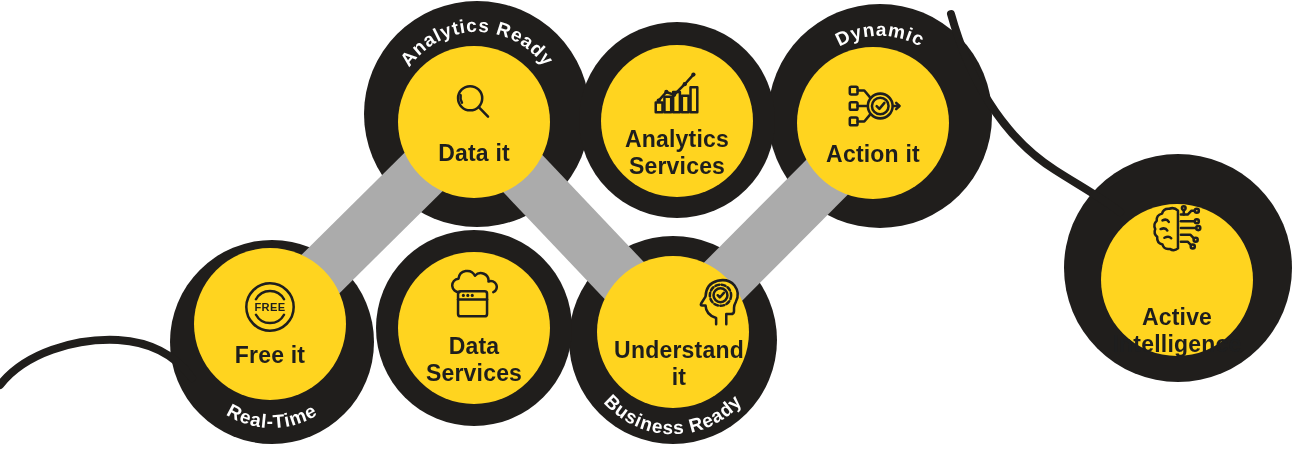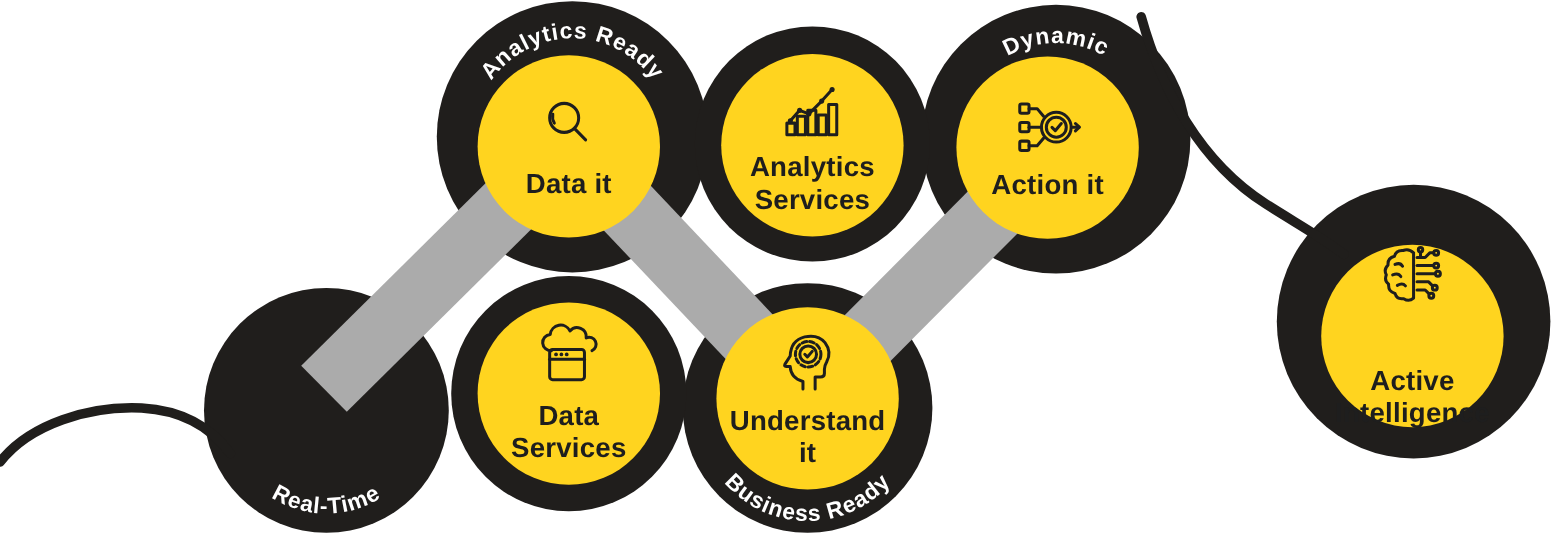--- a/index.html
+++ b/index.html
@@ -26,21 +26,21 @@
                line-height:1.18;letter-spacing:0.2px;}
   .ic{stroke:var(--label);stroke-width:2.6;fill:none;stroke-linecap:round;stroke-linejoin:round;}
   .ic-fill{fill:var(--label);stroke:none;}
   .ic-txt{fill:var(--label);font-family:"Liberation Sans",sans-serif;font-weight:800;
           font-size:11.5px;letter-spacing:0.4px;text-anchor:middle;}
   
   .pos-free{left:194px;top:248px;}
   .pos-find{left:398px;top:46px;}
   .pos-data{left:398px;top:252px;}
   .pos-analytics{left:601px;top:45px;}
-  .pos-understand{left:597px;top:256px;}
+  .pos-understand{left:597px;top:256px;align-items:flex-end;}
   .pos-action{left:797px;top:47px;}
   .pos-active{left:1101px;top:204px;gap:38px;}
 </style>
 </head>
 <body>
 
 <div class="stage">
 
   <svg class="bg-layer" viewBox="0 0 1300 453" aria-hidden="true">
     <defs>
@@ -73,20 +73,29 @@
       <textPath href="#arcAction" startOffset="50%">Dynamic</textPath>
     </text>
     <text class="arc-text" text-anchor="middle">
       <textPath href="#arcFree" startOffset="50%">Real-Time</textPath>
     </text>
     <text class="arc-text" text-anchor="middle">
       <textPath href="#arcUnderstand" startOffset="50%">Business Ready</textPath>
     </text>
   </svg>
 
+  <div class="node pos-free">
+    <svg class="icon" viewBox="0 0 60 60">
+      <circle class="ic" cx="30" cy="30" r="24.5" stroke-width="3"></circle>
+      <path class="ic" d="M 15.5 22 A 16.5 16.5 0 0 1 44.5 22" stroke-width="2.6"></path>
+      <path class="ic" d="M 15.5 38 A 16.5 16.5 0 0 0 44.5 38" stroke-width="2.6"></path>
+      <text class="ic-txt" x="30" y="34.5">FREE</text>
+    </svg>
+    <div class="label">Free it</div>
+  </div>
 
   <div class="node pos-find">
     <svg class="icon" viewBox="0 0 60 60">
       <circle class="ic" cx="26" cy="23" r="12.5" stroke-width="3"></circle>
       <path class="ic" d="M 17.5 27.5 A 11 11 0 0 1 16.2 19.8" stroke-width="2"></path>
       <path class="ic" d="M 35.2 32.5 L 44.5 42" stroke-width="5.4"></path>
     </svg>
     <div class="label">Data it</div>
   </div>
 

